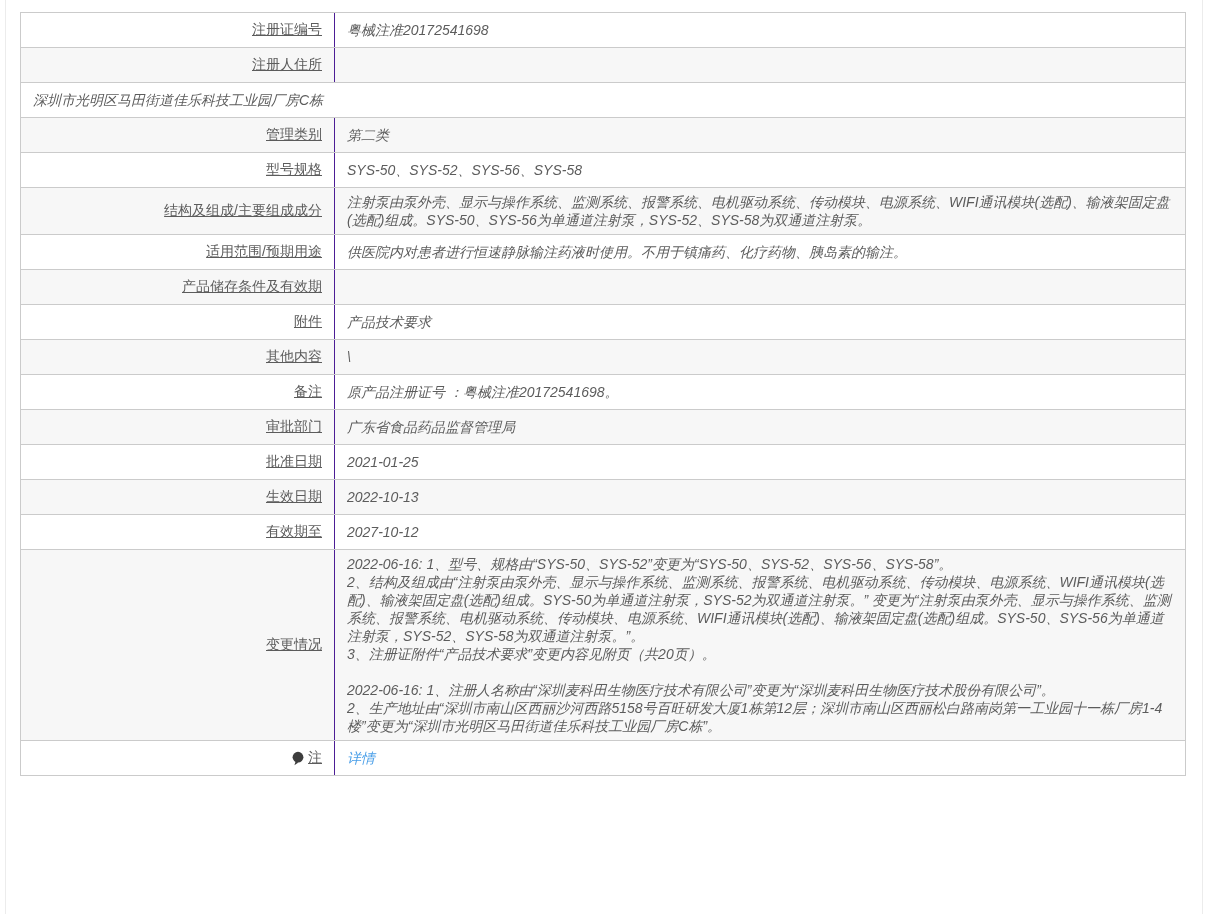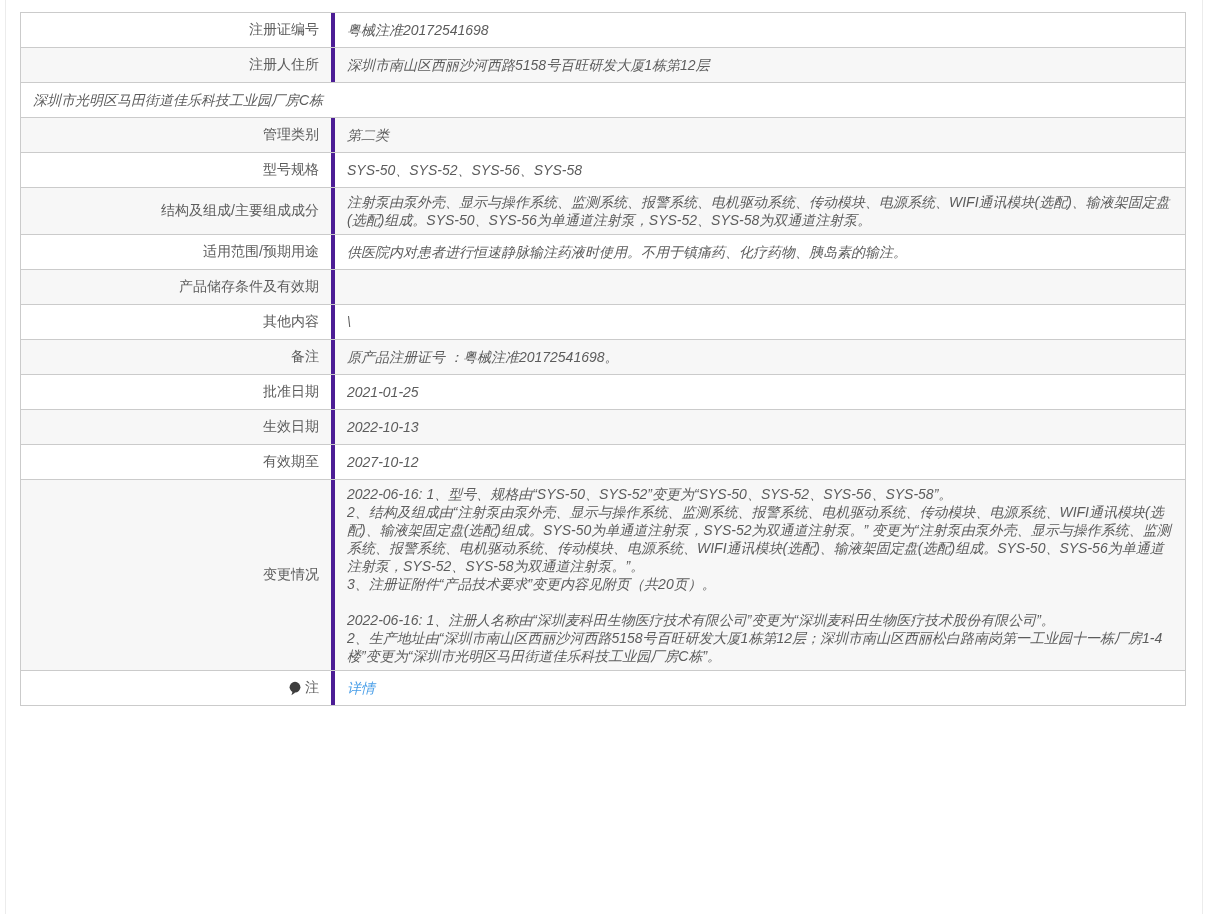--- a/index.html
+++ b/index.html
@@ -32,26 +32,27 @@
     display: flex;
     align-items: stretch;
     min-height: 34px;
   }
   .row + .row { border-top: 1px solid #cbcbcb; }
   .row:nth-child(even) { background: #f7f7f7; }
   .label-cell {
     box-sizing: border-box;
     flex: 0 0 314px;
     width: 314px;
-    border-right: 4px solid #4c1d95;
+    border-right: 1px solid #4c1d95;
     display: flex;
     align-items: center;
     justify-content: flex-end;
     padding: 5px 12px;
     text-align: right;
+    text-decoration: underline;
   }
   .value-cell {
     flex: 1 1 auto;
     min-width: 0;
     display: flex;
     align-items: center;
     padding: 5px 12px;
     line-height: 20px;
     font-style: italic;
   }
@@ -75,21 +76,20 @@
   <div class="info-table">
 
     <div class="row">
       <div class="label-cell">注册证编号</div>
       <div class="value-cell">粤械注准20172541698</div>
     </div>
 
 
     <div class="row">
       <div class="label-cell">注册人住所</div>
-      <div class="value-cell">深圳市南山区西丽沙河西路5158号百旺研发大厦1栋第12层</div>
     </div>
 
     <div class="row">
       <div class="value-cell">深圳市光明区马田街道佳乐科技工业园厂房C栋</div>
     </div>
 
 
     <div class="row">
       <div class="label-cell">管理类别</div>
       <div class="value-cell">第二类</div>
@@ -110,31 +110,39 @@
     <div class="row">
       <div class="label-cell">适用范围/预期用途</div>
       <div class="value-cell">供医院内对患者进行恒速静脉输注药液时使用。不用于镇痛药、化疗药物、胰岛素的输注。</div>
     </div>
 
     <div class="row">
       <div class="label-cell">产品储存条件及有效期</div>
       <div class="value-cell"></div>
     </div>
 
+    <div class="row">
+      <div class="label-cell">附件</div>
+      <div class="value-cell">产品技术要求</div>
+    </div>
 
     <div class="row">
       <div class="label-cell">其他内容</div>
       <div class="value-cell">\</div>
     </div>
 
     <div class="row">
       <div class="label-cell">备注</div>
       <div class="value-cell">原产品注册证号 ：粤械注准20172541698。</div>
     </div>
 
+    <div class="row">
+      <div class="label-cell">审批部门</div>
+      <div class="value-cell">广东省食品药品监督管理局</div>
+    </div>
 
     <div class="row">
       <div class="label-cell">批准日期</div>
       <div class="value-cell">2021-01-25</div>
     </div>
 
     <div class="row">
       <div class="label-cell">生效日期</div>
       <div class="value-cell">2022-10-13</div>
     </div>

